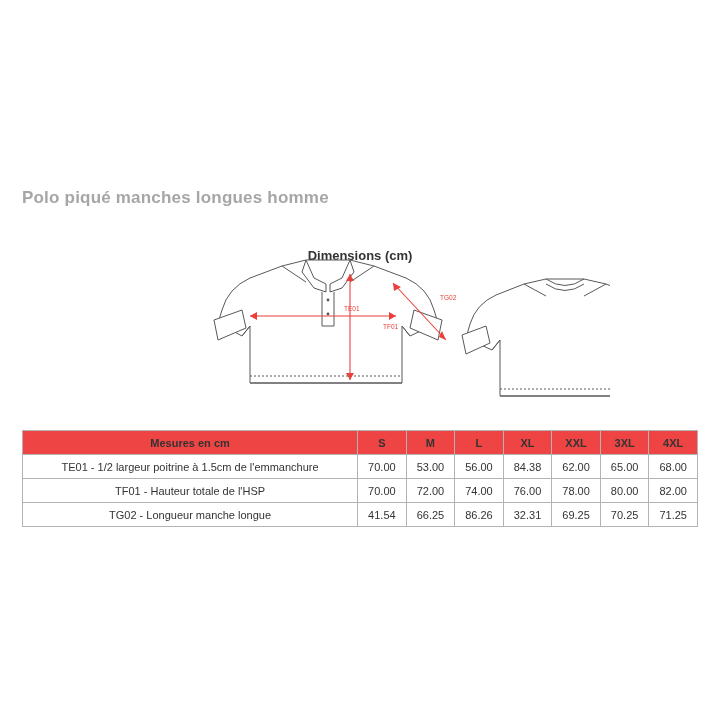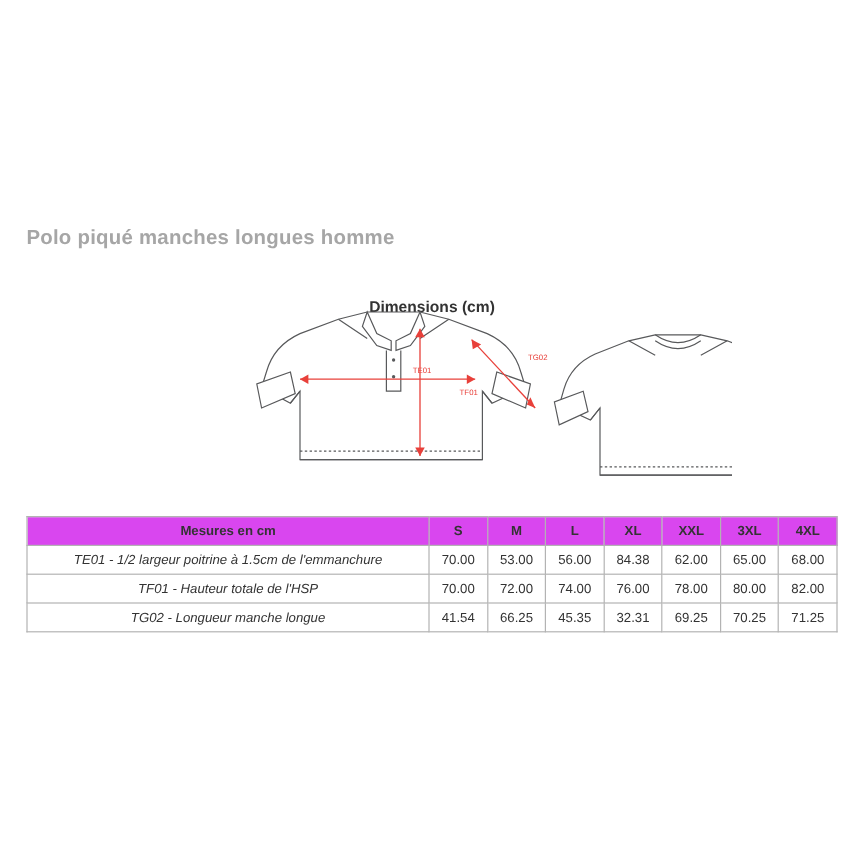--- a/index.html
+++ b/index.html
@@ -58,29 +58,28 @@
   }
   table.size-table th,
   table.size-table td {
     border: 1px solid #b3b3b3;
     padding: 0;
     height: 23px;
     text-align: center;
     font-weight: normal;
   }
   table.size-table thead th {
-    background: #d946ef;
+    background: #ef4444;
     font-weight: bold;
   }
   table.size-table thead th.measure-head {
     width: 340px;
   }
   table.size-table td.measure-label {
     text-align: center;
-    font-style: italic;
   }
   table.size-table td.value {
     width: 48px;
   }
 </style>
 </head>
 <body>
 
 <div class="page">
 
@@ -178,21 +177,21 @@
         <td class="value">74.00</td>
         <td class="value">76.00</td>
         <td class="value">78.00</td>
         <td class="value">80.00</td>
         <td class="value">82.00</td>
       </tr>
       <tr>
         <td class="measure-label">TG02 - Longueur manche longue</td>
         <td class="value">41.54</td>
         <td class="value">66.25</td>
-        <td class="value">45.35</td>
+        <td class="value">86.26</td>
         <td class="value">32.31</td>
         <td class="value">69.25</td>
         <td class="value">70.25</td>
         <td class="value">71.25</td>
       </tr>
     </tbody>
   </table>
 
 </div>
 

